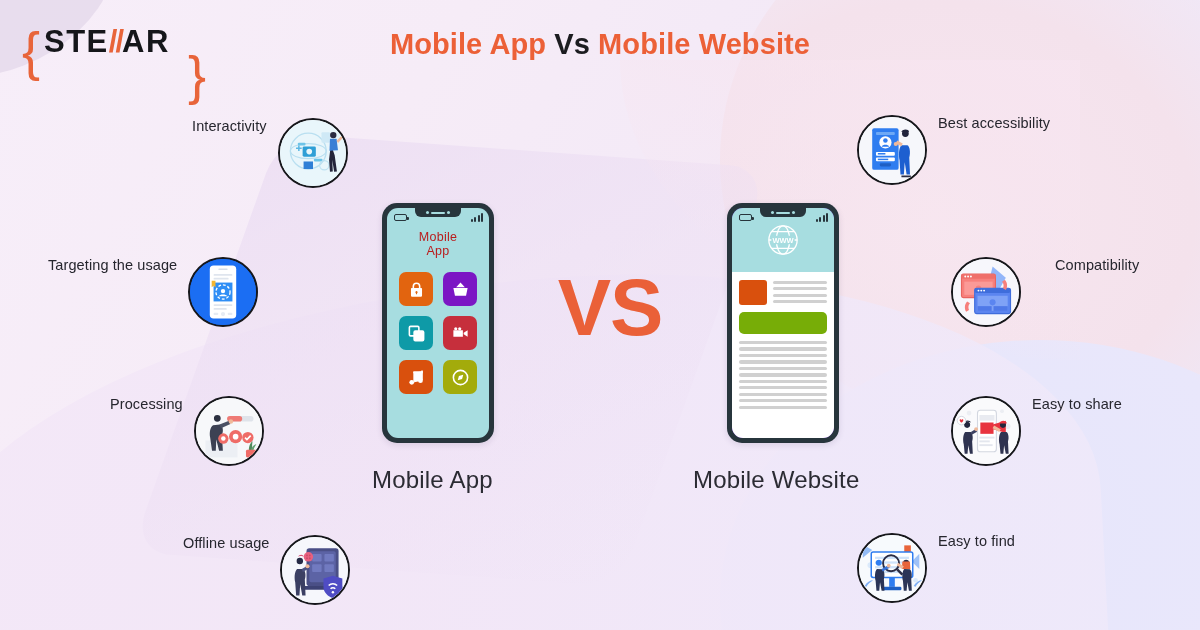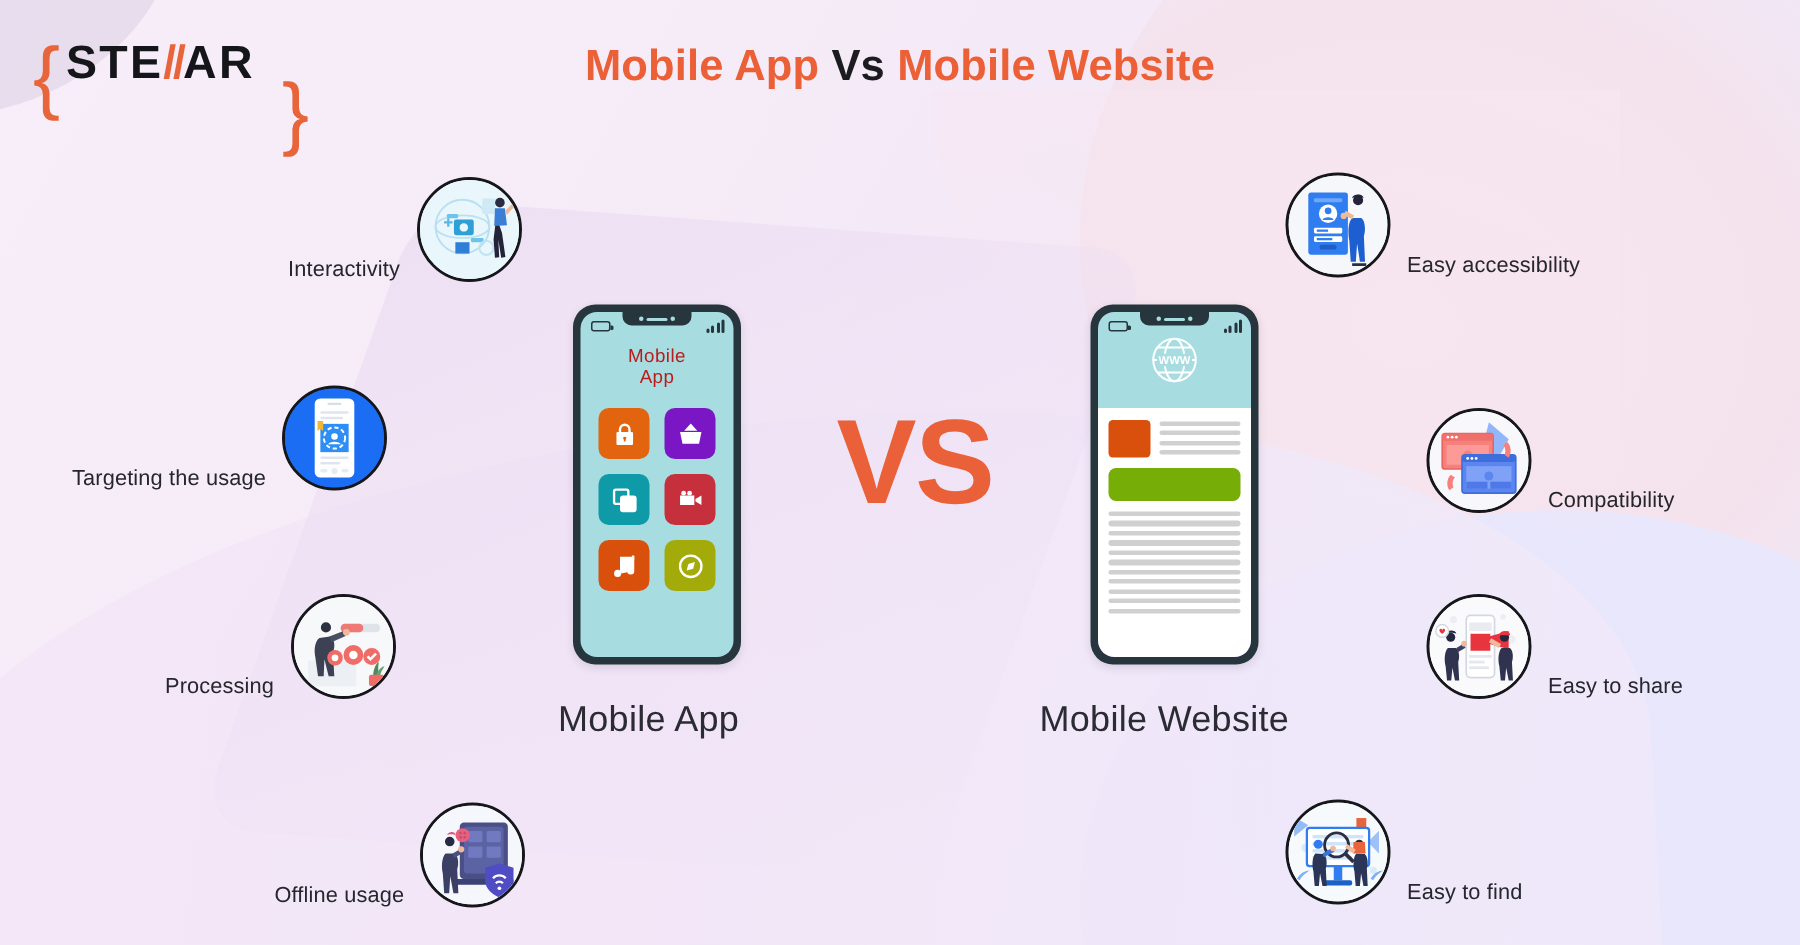--- a/index.html
+++ b/index.html
@@ -180,21 +180,21 @@
 
   
   .caption {
     position:absolute; font-size:24px; color:#2b2b33; font-weight:400;
     letter-spacing:.2px; white-space:nowrap;
   }
   #cap-app { left:372px; top:466px; }
   #cap-web { left:693px; top:466px; }
 
   
-  .feature { position:absolute; display:flex; align-items:flex-end; }
+  .feature { position:absolute; display:flex; align-items:flex-start; }
   .feature.right-label { flex-direction:row; }
   .feature.left-label { flex-direction:row-reverse; }
   .feat-label {
     font-size:14.5px; color:#26262e; white-space:nowrap; letter-spacing:.1px;
   }
   .right-label .feat-label { margin-left:11px; }
   .left-label .feat-label { margin-right:11px; }
   .feat-circle {
     width:70px; height:70px; border-radius:50%;
     border:2.6px solid #16171b;
@@ -203,21 +203,21 @@
   }
   .feat-circle.blue { background:#1b6ef3; }
   .feat-art { position:absolute; inset:0; }
 
   
   #f-interactivity { left:192px; top:118px; }
   #f-targeting     { left:48px;  top:257px; }
   #f-processing    { left:110px; top:396px; }
   #f-offline       { left:183px; top:535px; }
   #f-accessibility { left:857px; top:115px; }
-  #f-compatibility { left:951px; top:272px; }
+  #f-compatibility { left:951px; top:257px;gap:23px; }
   #f-share         { left:951px; top:396px; }
   #f-find          { left:857px; top:533px; }
 </style>
 </head>
 <body>
 
 <div id="stage">
 
   <div class="bgshape bg-blob-right"></div>
   <div class="bgshape bg-blob-right2"></div>
@@ -487,21 +487,21 @@
         <g>
           <path d="M45 30c-3 3-3 11-2 16l1 15h3.6l.9-13 2 13h3.6l-.8-18c1.6-5 .6-12-2-13z" fill="#1d5fd0"></path>
           <path d="M45.6 17.5a3.6 3.6 0 1 1 7.2 0 3.6 3.6 0 0 1-7.2 0z" fill="#22243c"></path>
           <path d="M45 16c0-3 8-4 8 0-2-1-6-1-8 0z" fill="#22243c"></path>
           <path d="M45 31l-6-3 1.4-3 6 3.2z" fill="#f0b99a"></path>
           <circle cx="39" cy="28.6" r="2.2" fill="#f0b99a"></circle>
           <path d="M45 62h5v2h-5zM50 62h5v2h-5z" fill="#2b2d45"></path>
         </g>
       </svg>
     </div>
-    <div class="feat-label">Easy accessibility</div>
+    <div class="feat-label">Best accessibility</div>
   </div>
 
   <div class="feature right-label" id="f-compatibility">
     <div class="feat-circle">
       <svg class="feat-art" viewBox="0 0 70 70">
         <rect width="70" height="70" fill="#f7f7fc"></rect>
         <path d="M42 8l14 12-10 18-10-6z" fill="#3f82f5" opacity=".55"></path>
         <g>
           <rect x="9" y="16" width="36" height="25" rx="2" fill="#f7807c" stroke="#e8645f" stroke-width="1.2"></rect>
           <rect x="9" y="16" width="36" height="5" rx="2" fill="#ef6f6a"></rect>

